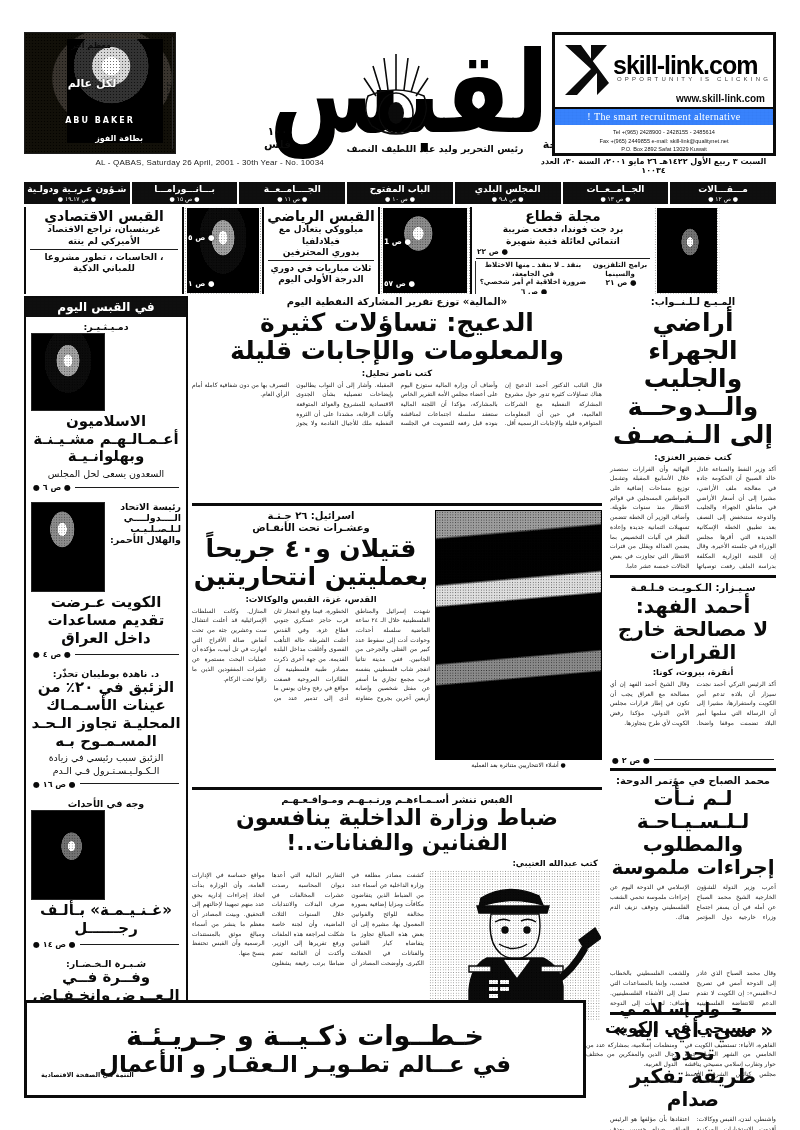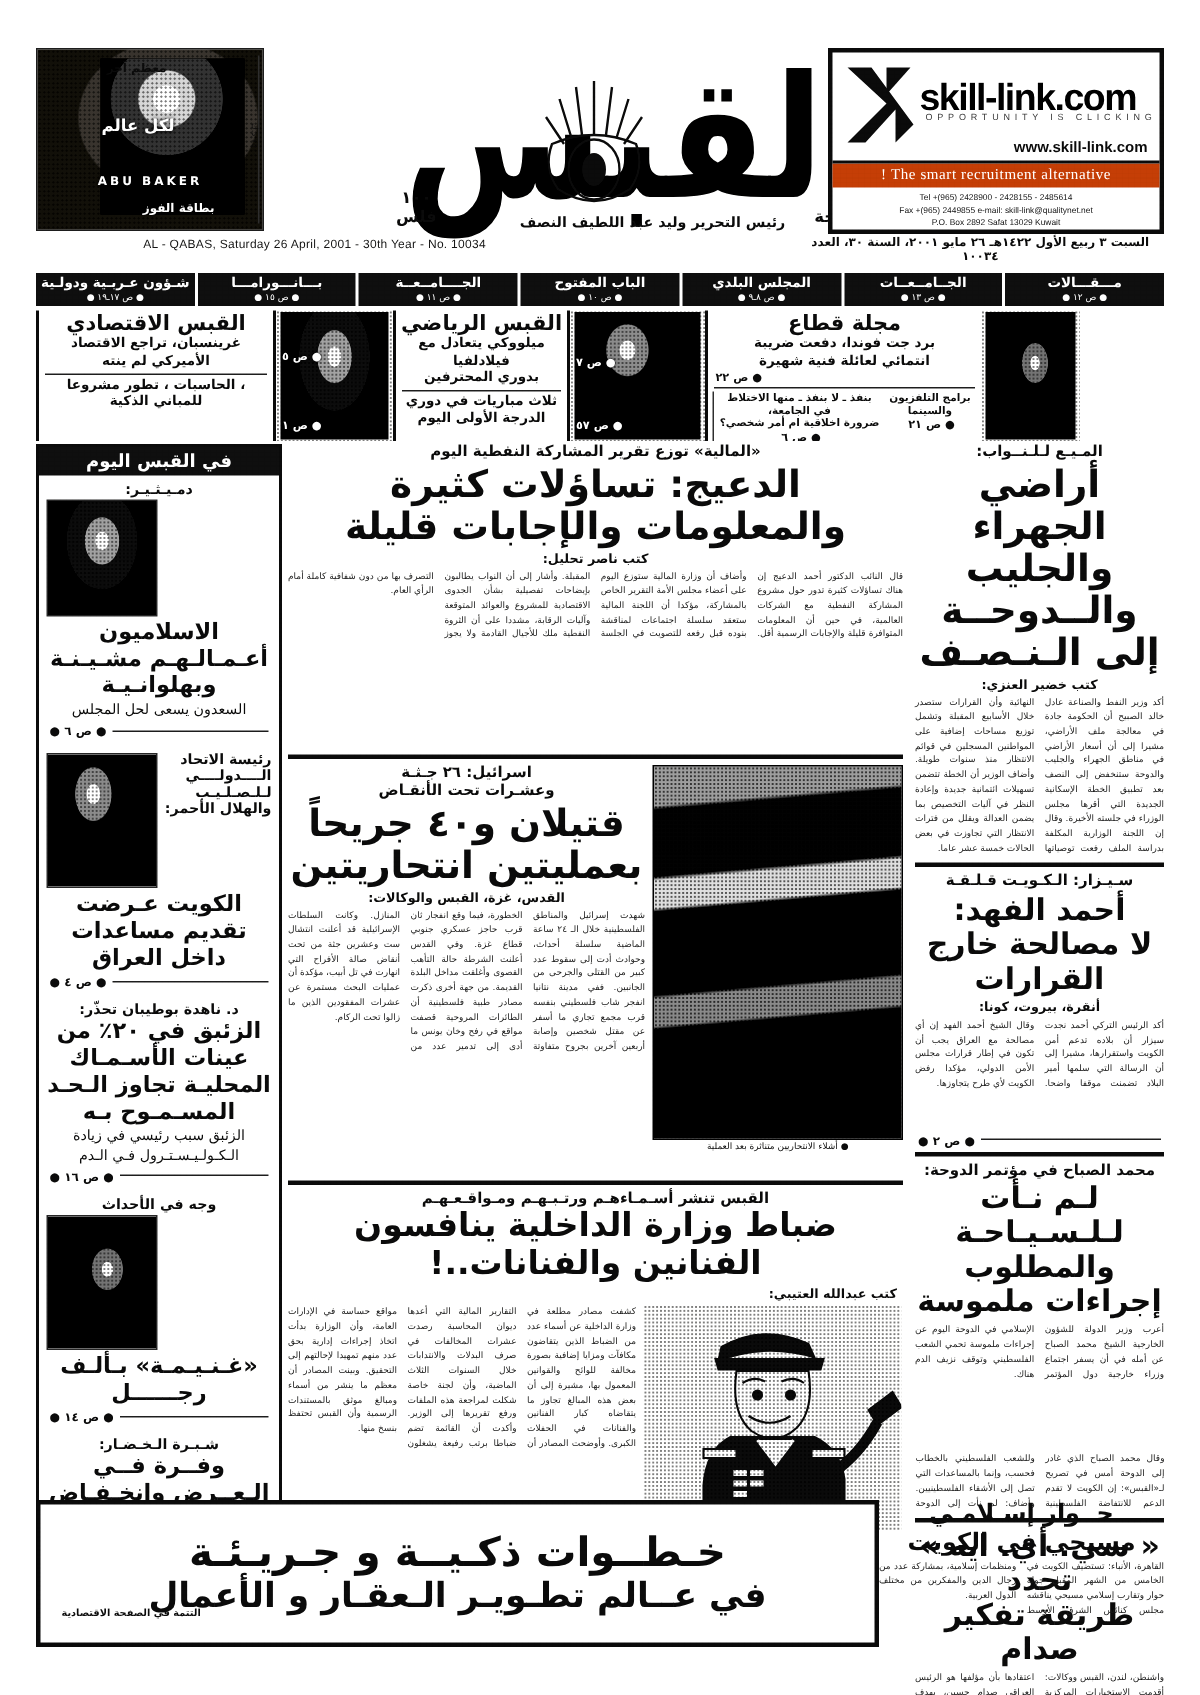--- a/index.html
+++ b/index.html
@@ -123,21 +123,21 @@
   }
   .sl-sub{
     position:absolute;left:62px;top:41px;font-size:6px;letter-spacing:3.2px;
     color:#3b3b3b;font-family:"Liberation Sans",sans-serif;
   }
   .sl-url{
     position:absolute;right:8px;bottom:3px;font-size:10px;font-weight:bold;
     font-family:"Liberation Sans",sans-serif;
   }
   .sl-band{
-    background:#c2410c;color:#fff;text-align:center;font-size:10px;
+    background:#3b82f6;color:#fff;text-align:center;font-size:10px;
     letter-spacing:.4px;padding:2px 0 3px;font-family:"Liberation Serif",serif;
   }
   .sl-contact{
     font-size:5.6px;line-height:1.55;text-align:center;padding:3px 4px 0;
     font-family:"Liberation Sans",sans-serif;color:#151515;
   }
   .sl-contact div{white-space:nowrap;}
 
   
   .navbar{
@@ -400,21 +400,21 @@
       <div class="t-line rtl">ميلووكي يتعادل مع فيلادلفيا</div>
       <div class="t-line rtl">بدوري المحترفين</div>
       <div class="t-rule"></div>
       <div class="t-line rtl">ثلاث مباريات في دوري</div>
       <div class="t-line rtl">الدرجة الأولى اليوم</div>
     </div>
 
     <div class="teaser t-photo2">
       <div class="photoblk p2"></div>
       <div class="halftone-ov"></div>
-      <div class="t-page rtl" style="position:absolute;left:2px;top:30px;color:#fff;text-shadow:0 0 2px #000;">● ص ٧</div>
+      <div class="t-page rtl" style="position:absolute;left:2px;top:30px;color:#fff;text-shadow:0 0 2px #000;">● ص 1</div>
       <div class="t-page rtl" style="position:absolute;left:2px;bottom:6px;color:#fff;text-shadow:0 0 2px #000;">● ص ٥٧</div>
     </div>
 
     <div class="teaser t-mag">
       <div class="t-title rtl">مجلة قطاع</div>
       <div class="t-line rtl">برد جت فوندا، دفعت ضريبة</div>
       <div class="t-line rtl">انتمائي لعائلة فنية شهيرة</div>
       <div class="t-page rtl">● ص ٢٢</div>
       <div class="t-rule"></div>
       <div class="t-row">

